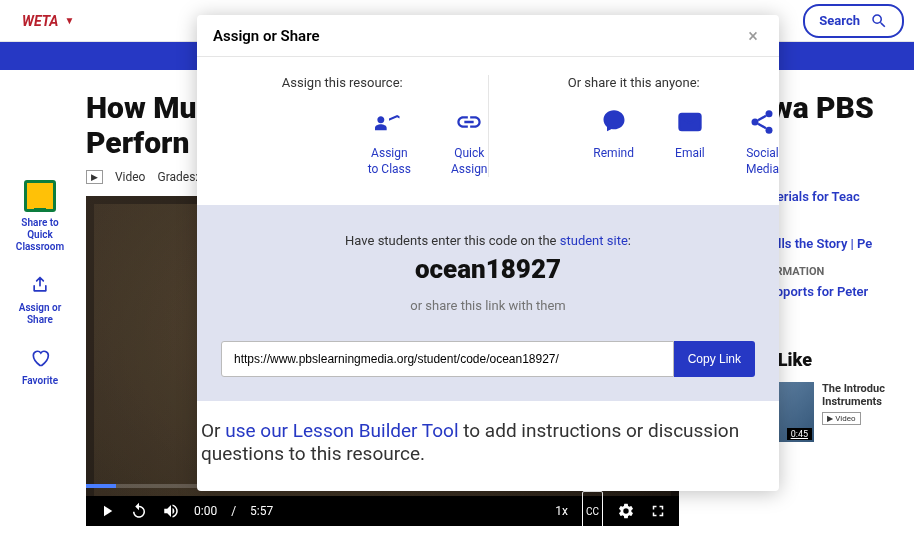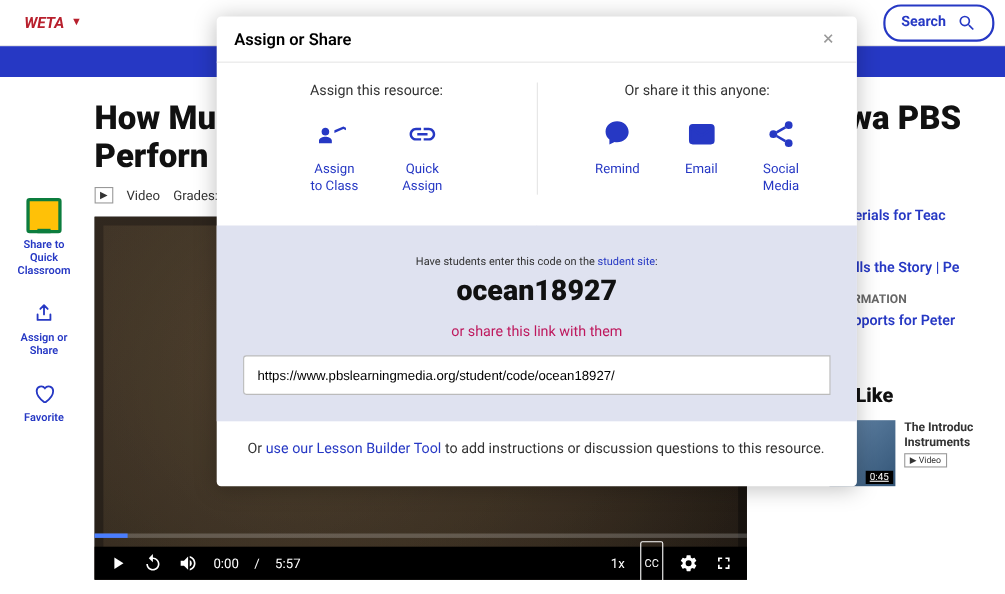--- a/index.html
+++ b/index.html
@@ -64,37 +64,37 @@
     
     .modal-overlay { position: absolute; inset: 0; z-index: 100; pointer-events: none; }
     .modal { position: absolute; top: 15px; left: 197px; width: 582px; background: #fff; border-radius: 4px; box-shadow: 0 2px 20px rgba(0,0,0,0.25); pointer-events: auto; }
     .modal-head { display: flex; align-items: center; justify-content: space-between; padding: 10px 16px; border-bottom: 1px solid #e5e5e5; }
     .modal-title { font-size: 15px; font-weight: 600; }
     .modal-close { color: #999; font-size: 18px; cursor: pointer; width: 20px; text-align: center; }
     .modal-top { display: flex; padding: 18px 0 28px; }
     .col-left, .col-right { flex: 1; text-align: center; }
     .col-left { border-right: 1px solid #e5e5e5; }
     .col-head { font-size: 13px; color: #333; margin-bottom: 16px; }
-    .opt-row { display: flex; justify-content: center; gap: 40px; }
+    .opt-row { display: flex; justify-content: flex-end; gap: 40px; }
     .opt { text-align: center; cursor: pointer; }
     .opt-icon { width: 32px; height: 32px; margin: 0 auto 8px; display: flex; align-items: center; justify-content: center; color: #2638c4; }
     .opt-icon svg { width: 28px; height: 28px; fill: #2638c4; }
     .opt-label { color: #2638c4; font-size: 12px; line-height: 1.3; }
     
     .modal-code { background: #dfe2f0; padding: 28px 24px 24px; position: relative; }
     .modal-code::before { content: ''; position: absolute; top: -10px; left: 50%; transform: translateX(-50%); border: 10px solid transparent; border-bottom-color: #dfe2f0; }
-    .code-text1 { text-align: center; font-size: 10px; color: #333; }
+    .code-text1 { text-align: center; font-size: 13px; color: #333; }
     .code-text1 a { color: #2638c4; text-decoration: none; }
     .code-big { text-align: center; font-size: 26px; font-weight: 900; color: #111; margin: 6px 0 14px; }
-    .code-text2 { text-align: center; font-size: 13px; color: #be185d; margin-bottom: 14px; }
+    .code-text2 { text-align: center; font-size: 13px; color: #737373; margin-bottom: 28px; }
     .link-row { display: flex; }
     .link-input { flex: 1; padding: 10px 12px; border: 1px solid #bbb; font-size: 12px; border-radius: 3px 0 0 3px; background: #fff; }
     .copy-btn { background: #2638c4; color: #fff; border: none; padding: 10px 14px; font-size: 12px; border-radius: 0 3px 3px 0; cursor: pointer; }
     
-    .modal-foot { padding: 18px 28px 26px; font-size: 13px; color: #333; }
+    .modal-foot { padding: 18px 4px 26px; font-size: 19px; color: #333; }
     .modal-foot a { color: #2638c4; text-decoration: none; }
   </style>
 </head>
 <body>
 
 <div class="header">
   <div class="station">
     <span>WETA</span>
     <span class="station-arrow">▼</span>
   </div>
@@ -259,19 +259,20 @@
       </div>
     </div>
     <div class="modal-code">
       <div class="code-text1">
         <span>Have students enter this code on the </span><a>student site</a>:
       </div>
       <div class="code-big">ocean18927</div>
       <div class="code-text2">or share this link with them</div>
       <div class="link-row">
         <input class="link-input" readonly="" value="https://www.pbslearningmedia.org/student/code/ocean18927/" style="">
+        <button class="copy-btn">Copy Link</button>
       </div>
     </div>
     <div class="modal-foot">
       <span>Or </span><a>use our Lesson Builder Tool</a><span> to add instructions or discussion questions to this resource.</span>
     </div>
   </div>
 </div>
 
 </body></html>

